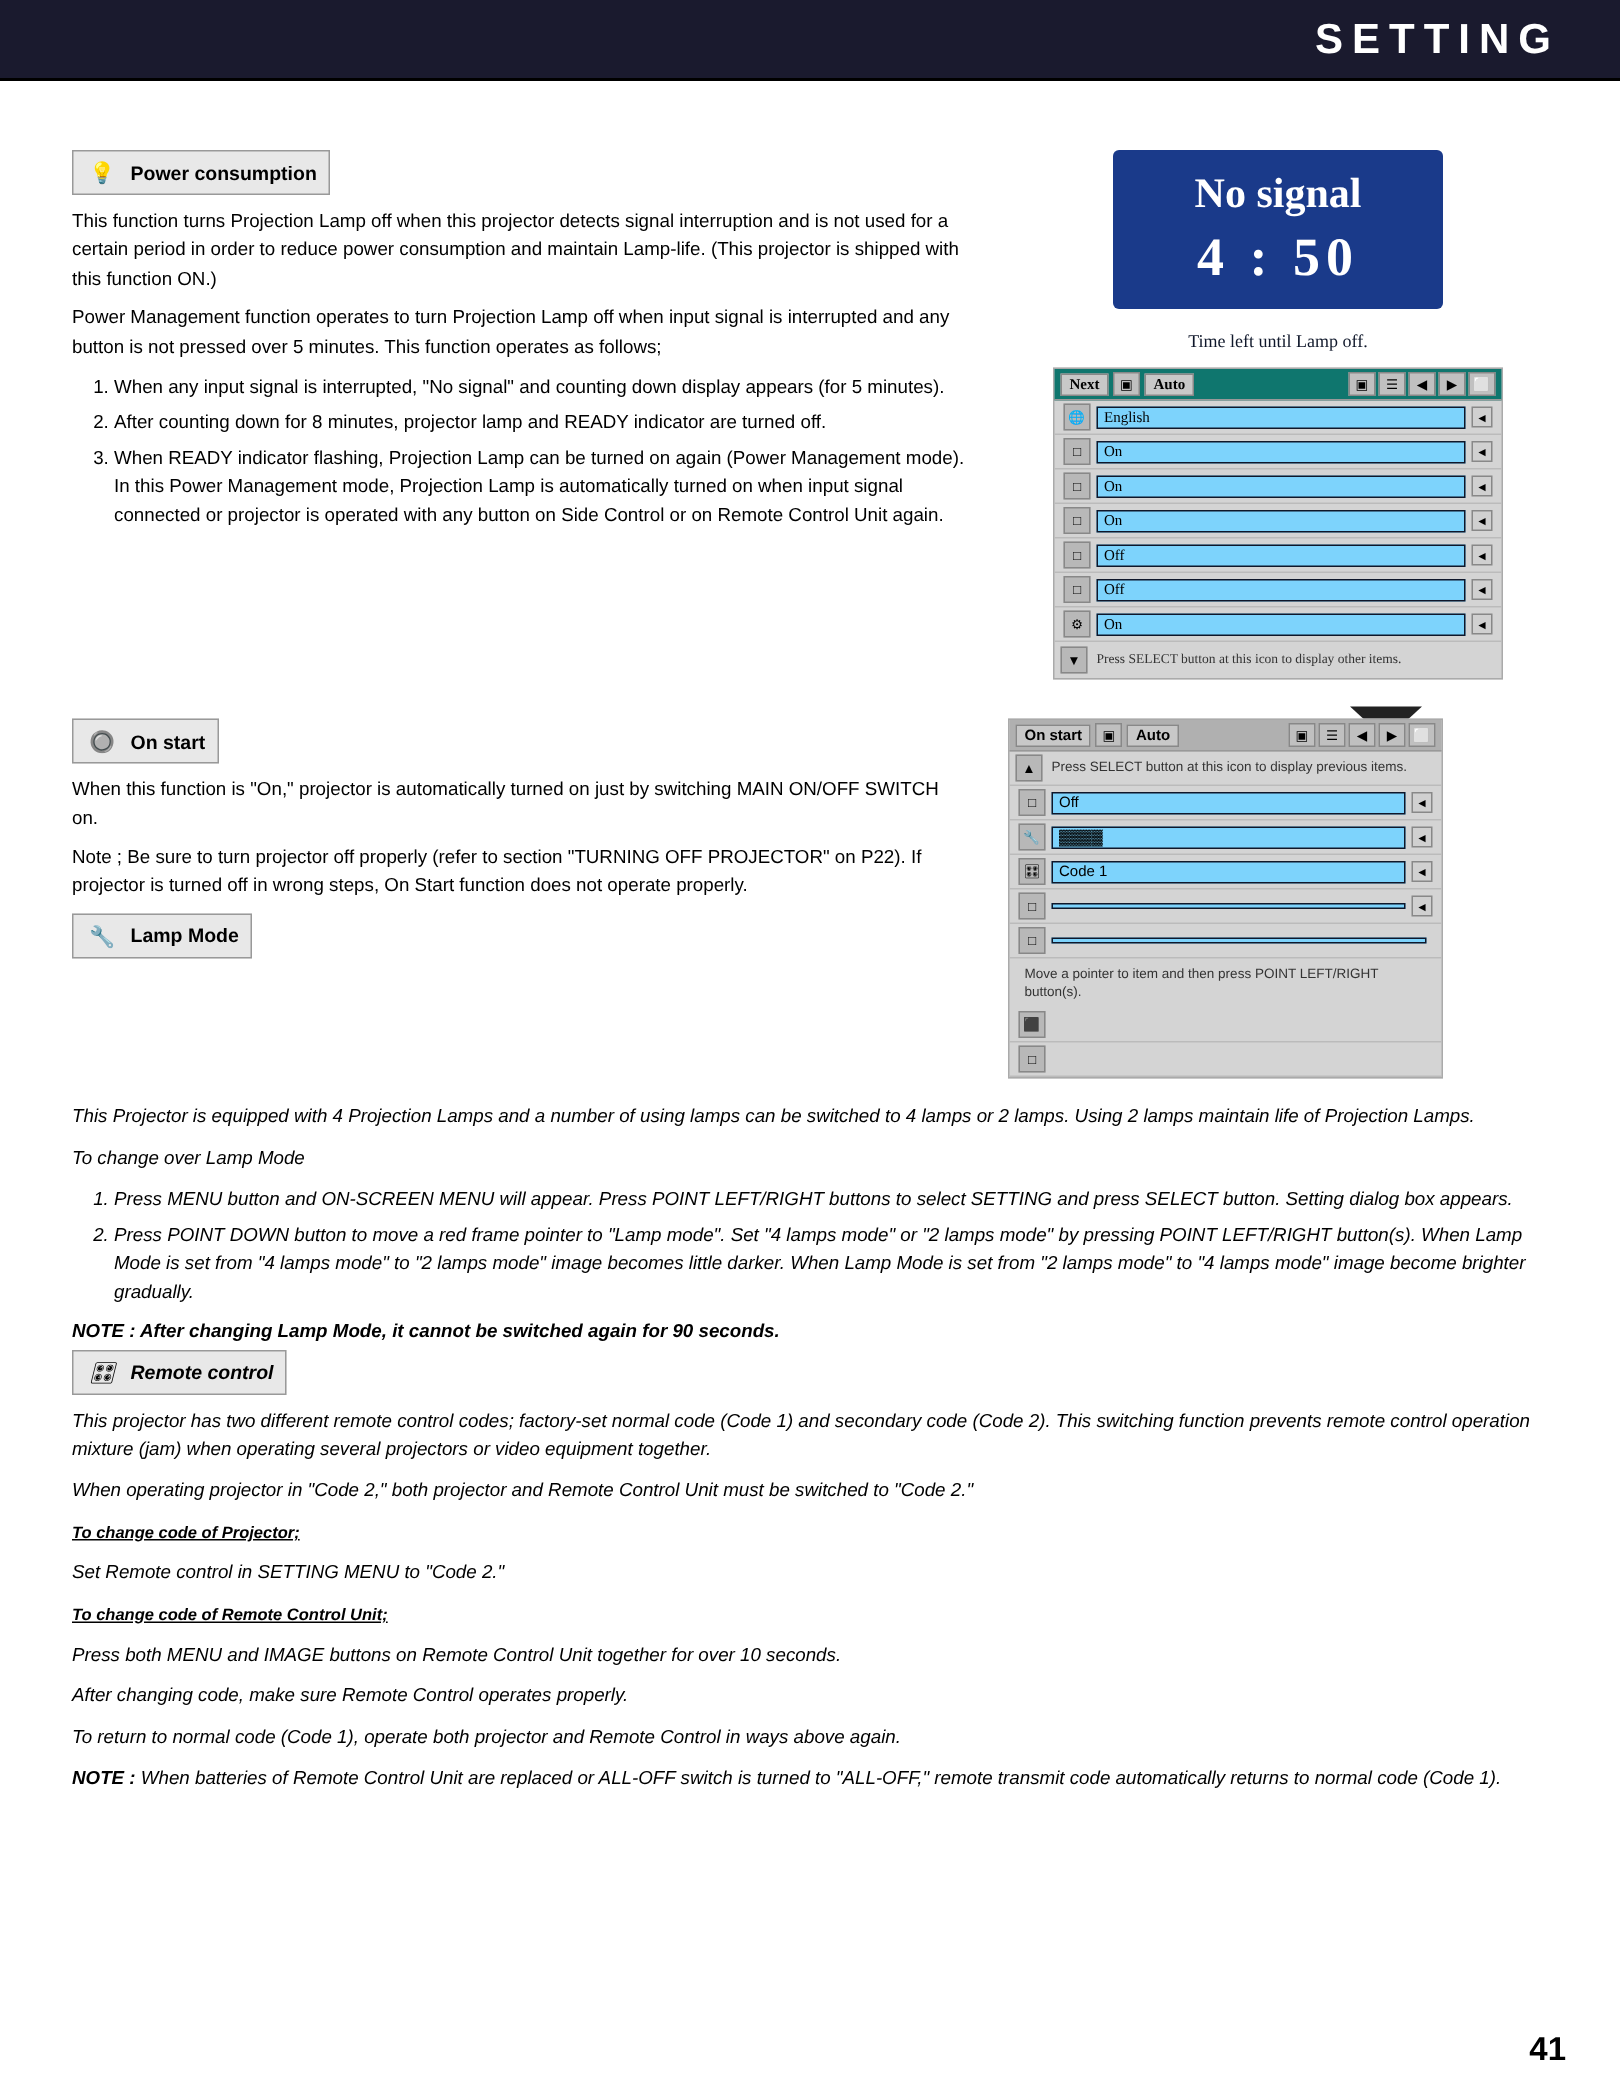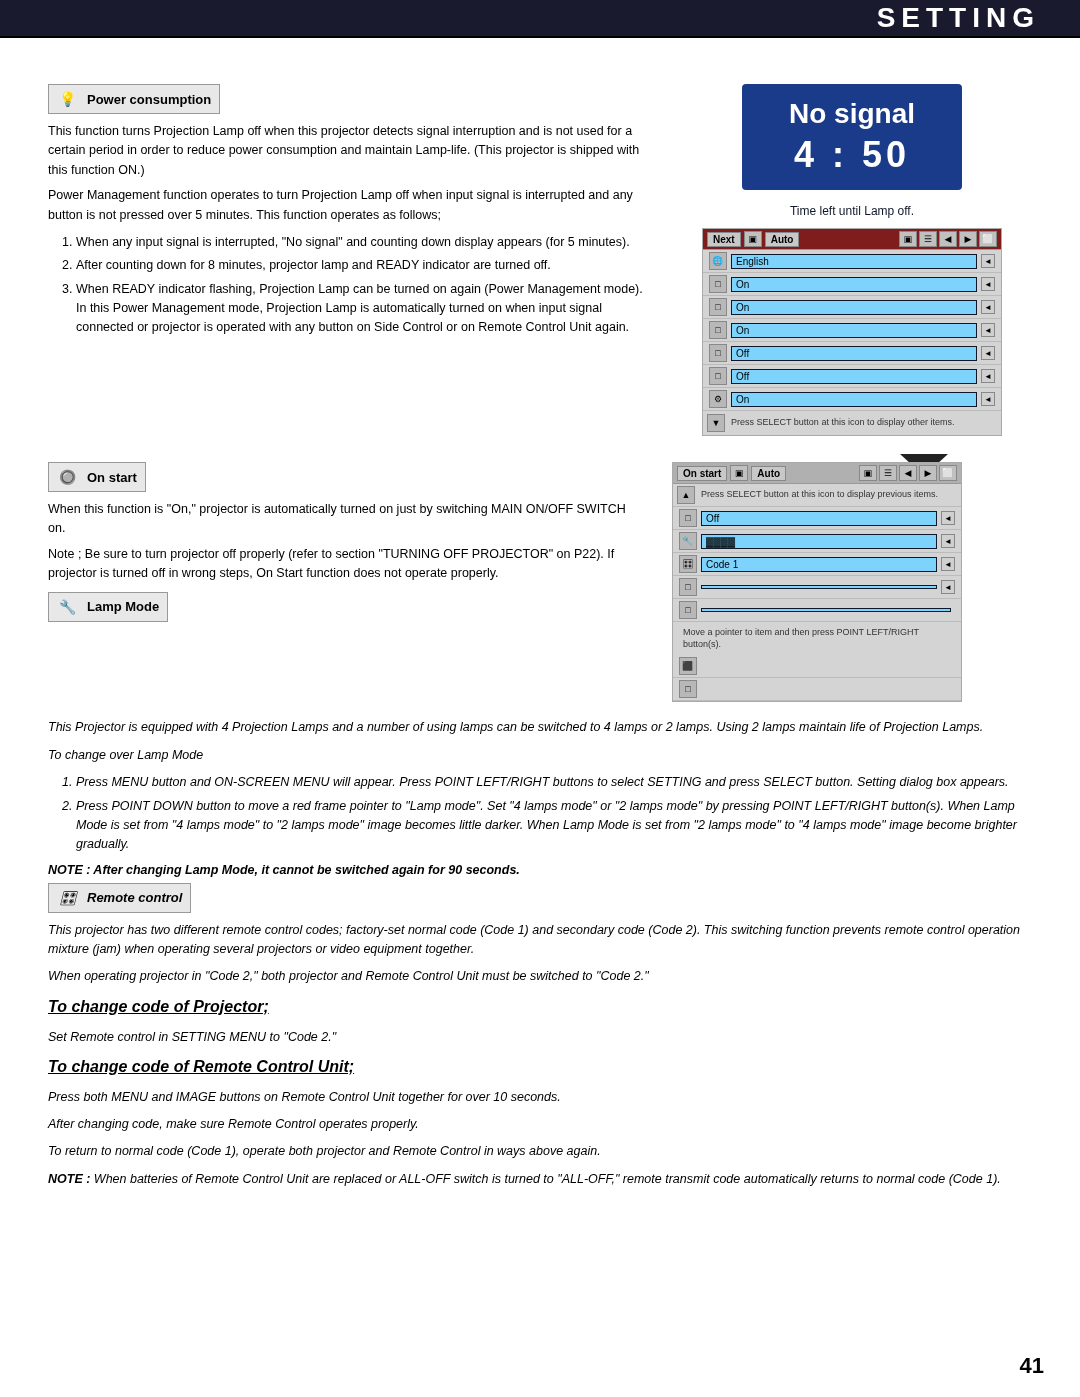--- a/index.html
+++ b/index.html
@@ -9,21 +9,21 @@
       background: #fff;
       color: #000;
       width: 1080px;
       min-height: 1397px;
       position: relative;
     }
 
     
     .header {
       background: #1a1a2e;
-      height: 36px;
+      height: 52px;
       display: flex;
       align-items: center;
       justify-content: flex-end;
       padding-right: 40px;
     }
     .header-title {
       color: #fff;
       font-size: 28px;
       font-weight: bold;
       letter-spacing: 6px;
@@ -56,20 +56,21 @@
     .left-col {
       flex: 1;
     }
     .right-col {
       width: 360px;
       display: flex;
       flex-direction: column;
       align-items: center;
       gap: 10px;
       padding-top: 0;
+      font-family: Liberation Serif, serif;
     }
 
     
     .section-header {
       display: flex;
       align-items: center;
       gap: 8px;
       background: #e8e8e8;
       border: 1px solid #999;
       padding: 3px 8px;
@@ -116,21 +117,21 @@
     }
 
     
     .setting-panel {
       border: 1px solid #aaa;
       background: #d4d4d4;
       width: 300px;
       font-size: 11px;
     }
     .panel-toolbar {
-      background: #7f1d1d;
+      background: #0f766e;
       display: flex;
       align-items: center;
       padding: 2px 4px;
       gap: 3px;
       border-bottom: 1px solid #999;
     }
     .panel-toolbar-item {
       background: #c8c8c8;
       border: 1px solid #888;
       padding: 1px 5px;
@@ -255,21 +256,21 @@
 
     .bold-note {
       font-weight: bold;
       font-size: 12.5px;
       margin-bottom: 6px;
     }
 
     .underline-bold {
       font-weight: bold;
       text-decoration: underline;
-      font-size: 16px;
+      font-size: 11px;
     }
 
     
     .h-rule {
       border: none;
       border-top: 2px solid #000;
       margin-bottom: 18px;
     }
 
     .inline-bold {

